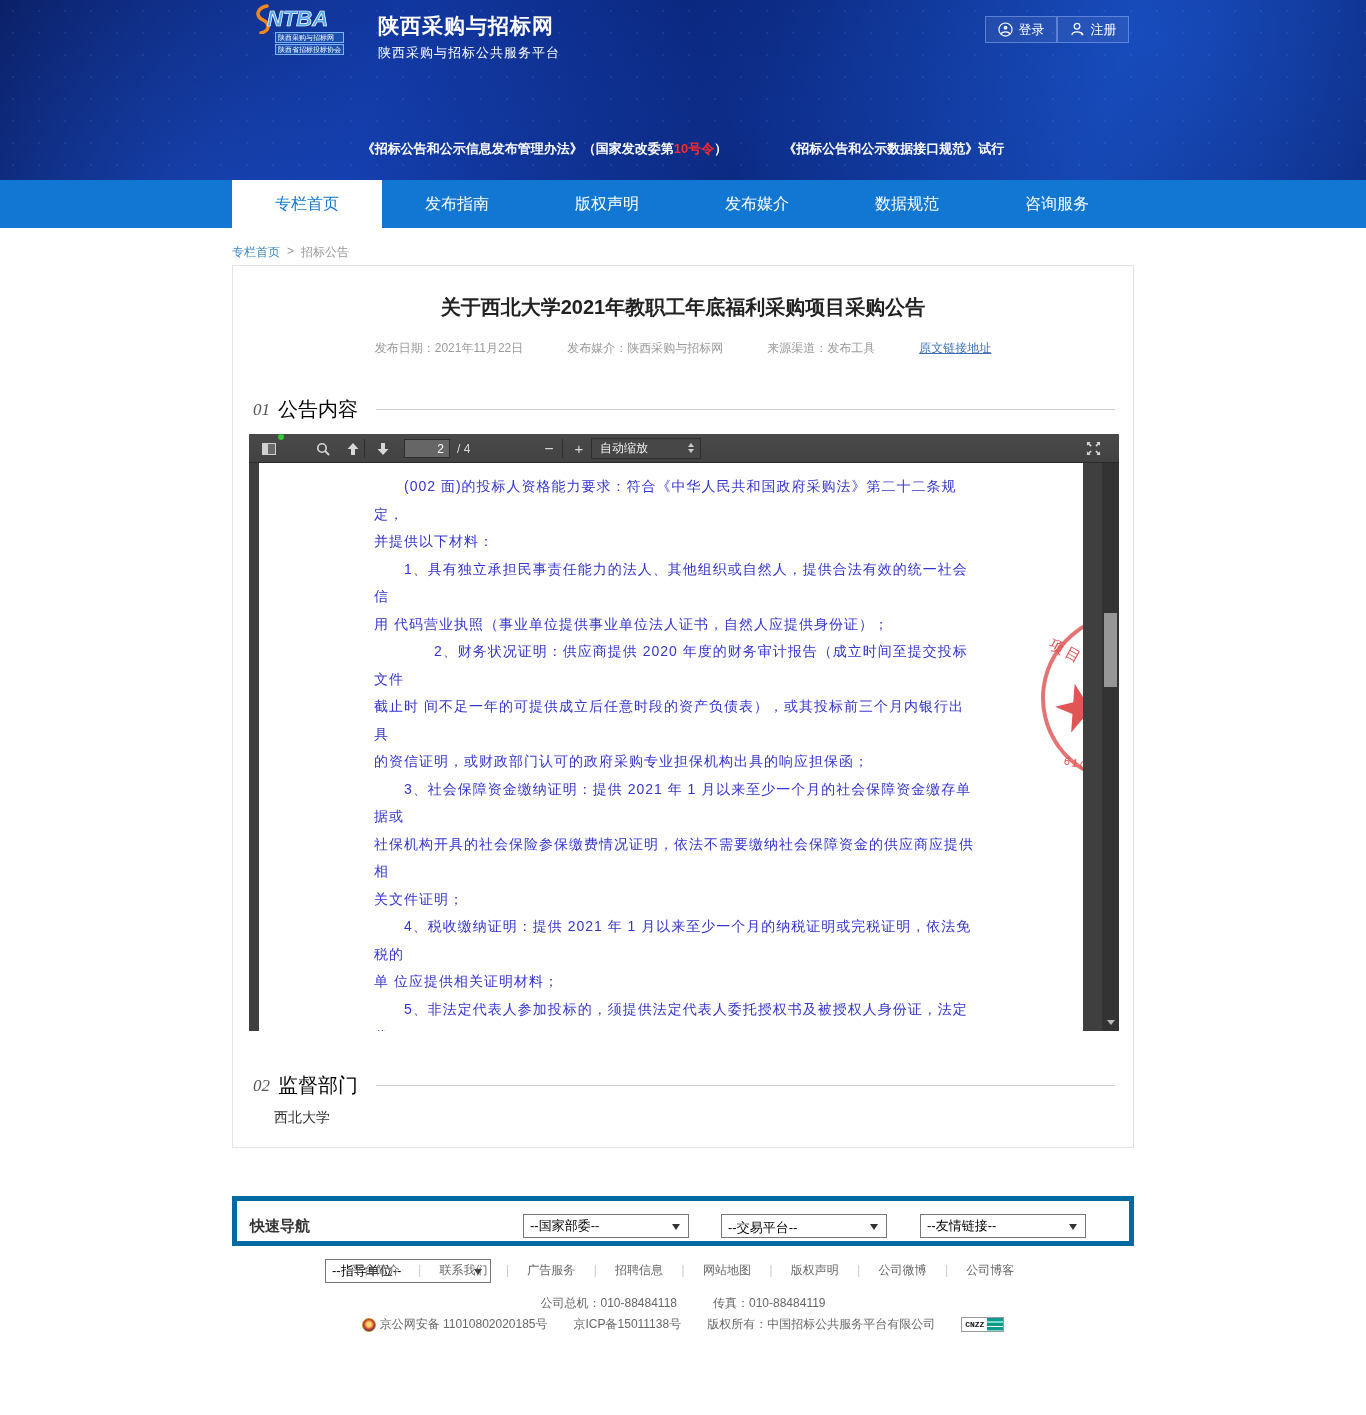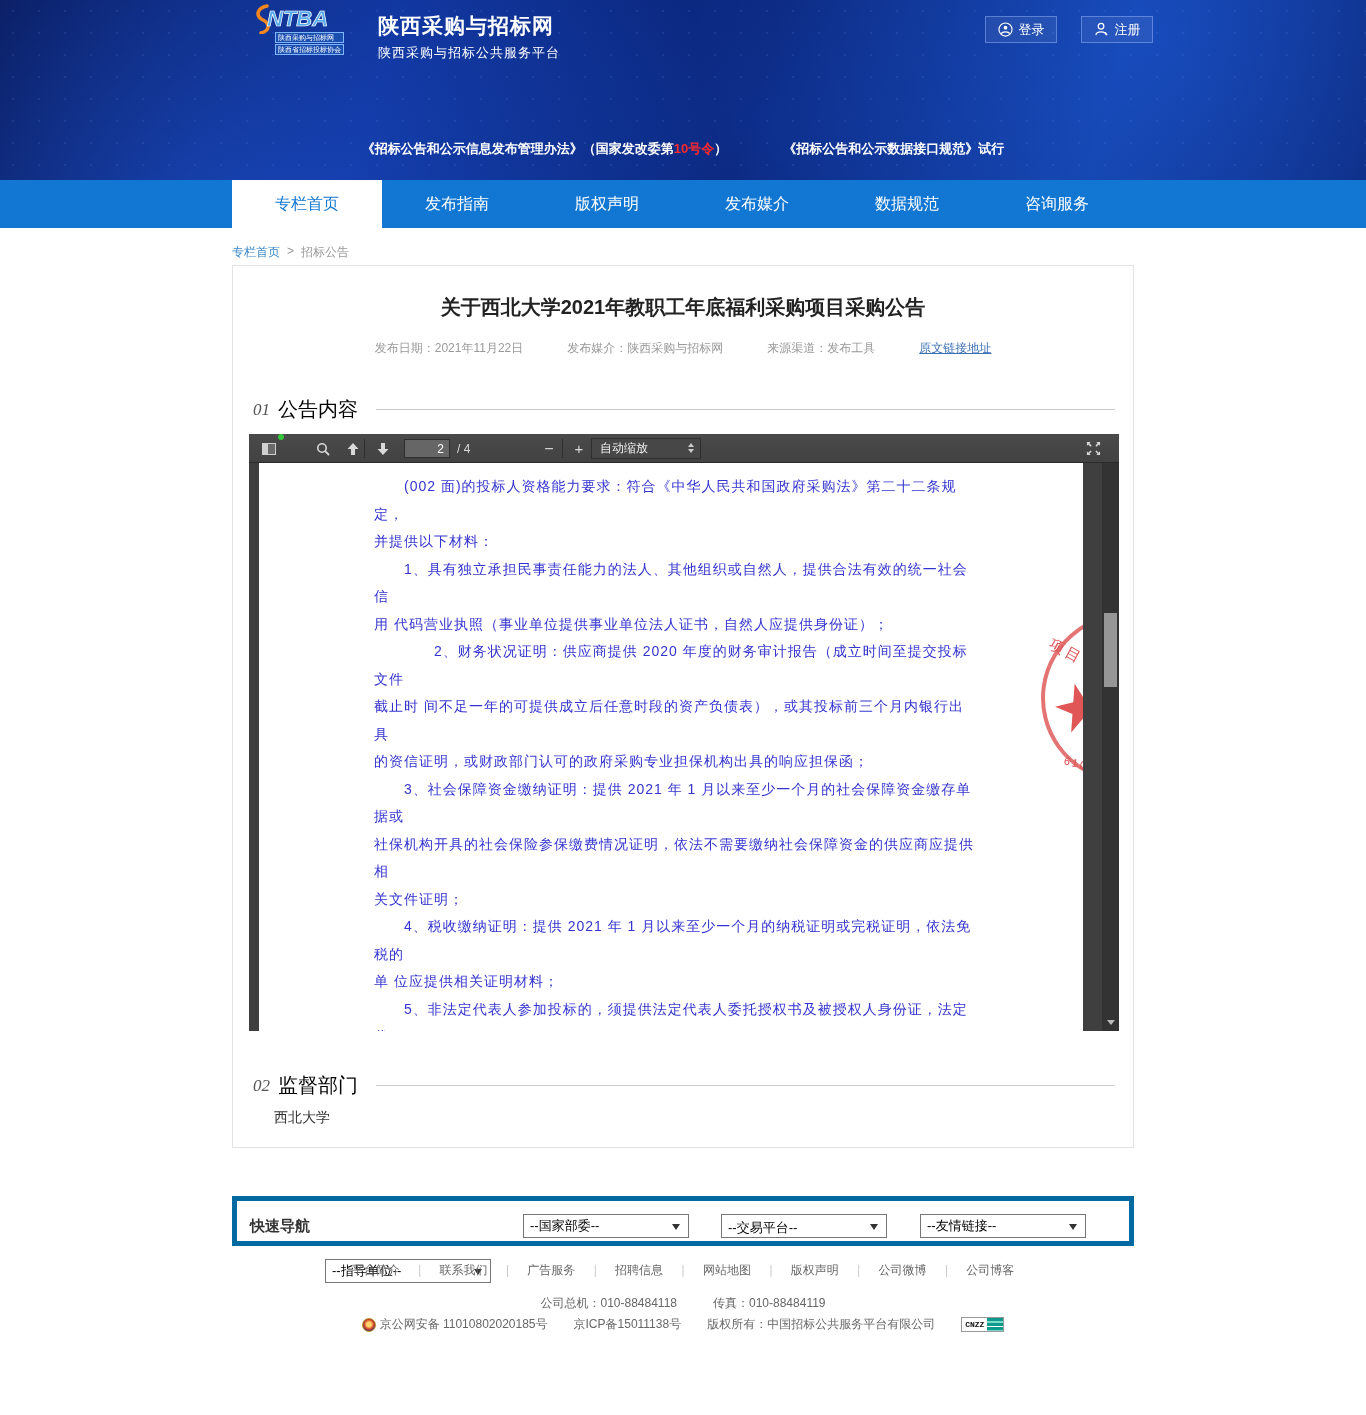--- a/index.html
+++ b/index.html
@@ -19,21 +19,21 @@
     background-image:radial-gradient(rgba(110,160,255,.5) 1px, transparent 1.6px);
     background-size:26px 22px; opacity:.25; }
   .logo { position:absolute; left:253px; top:4px; width:120px; height:52px; }
   .logo svg { display:block; }
   .logo-tags { position:absolute; left:22px; top:28px; }
   .logo-tag { display:block; font-size:7px; line-height:9px; color:#fff; background:#1a4fb0;
     border:1px solid #7fb6ff; padding:0 2px; white-space:nowrap; margin-bottom:1px; }
   .site-titles { position:absolute; left:378px; top:12px; color:#fff; }
   .site-title { font-size:21px; font-weight:bold; letter-spacing:1px; }
   .site-subtitle { font-size:13px; margin-top:4px; letter-spacing:1px; }
-  .auth { position:absolute; left:985px; top:16px; display:flex; gap:24px; }
+  .auth { position:absolute; left:985px; top:16px; display:flex; }
   .auth-btn { width:72px; height:27px; display:flex; align-items:center; justify-content:center; gap:6px;
     background:rgba(255,255,255,.07); border:1px solid rgba(160,190,255,.45); color:#fff; font-size:13px; cursor:pointer; }
   .auth-btn svg { display:block; }
   .banner-title { position:absolute; left:0; top:70px; width:100%; text-align:center; color:#fff;
     font-size:36px; font-weight:bold; letter-spacing:4px; text-shadow:0 2px 4px rgba(0,0,0,.4); }
   .banner-note { position:absolute; left:0; top:140px; width:100%; display:flex; justify-content:center; gap:56px;
     color:#fff; font-size:13px; font-weight:bold; }
   .banner-red { color:#ff2a2a; }
 
   

